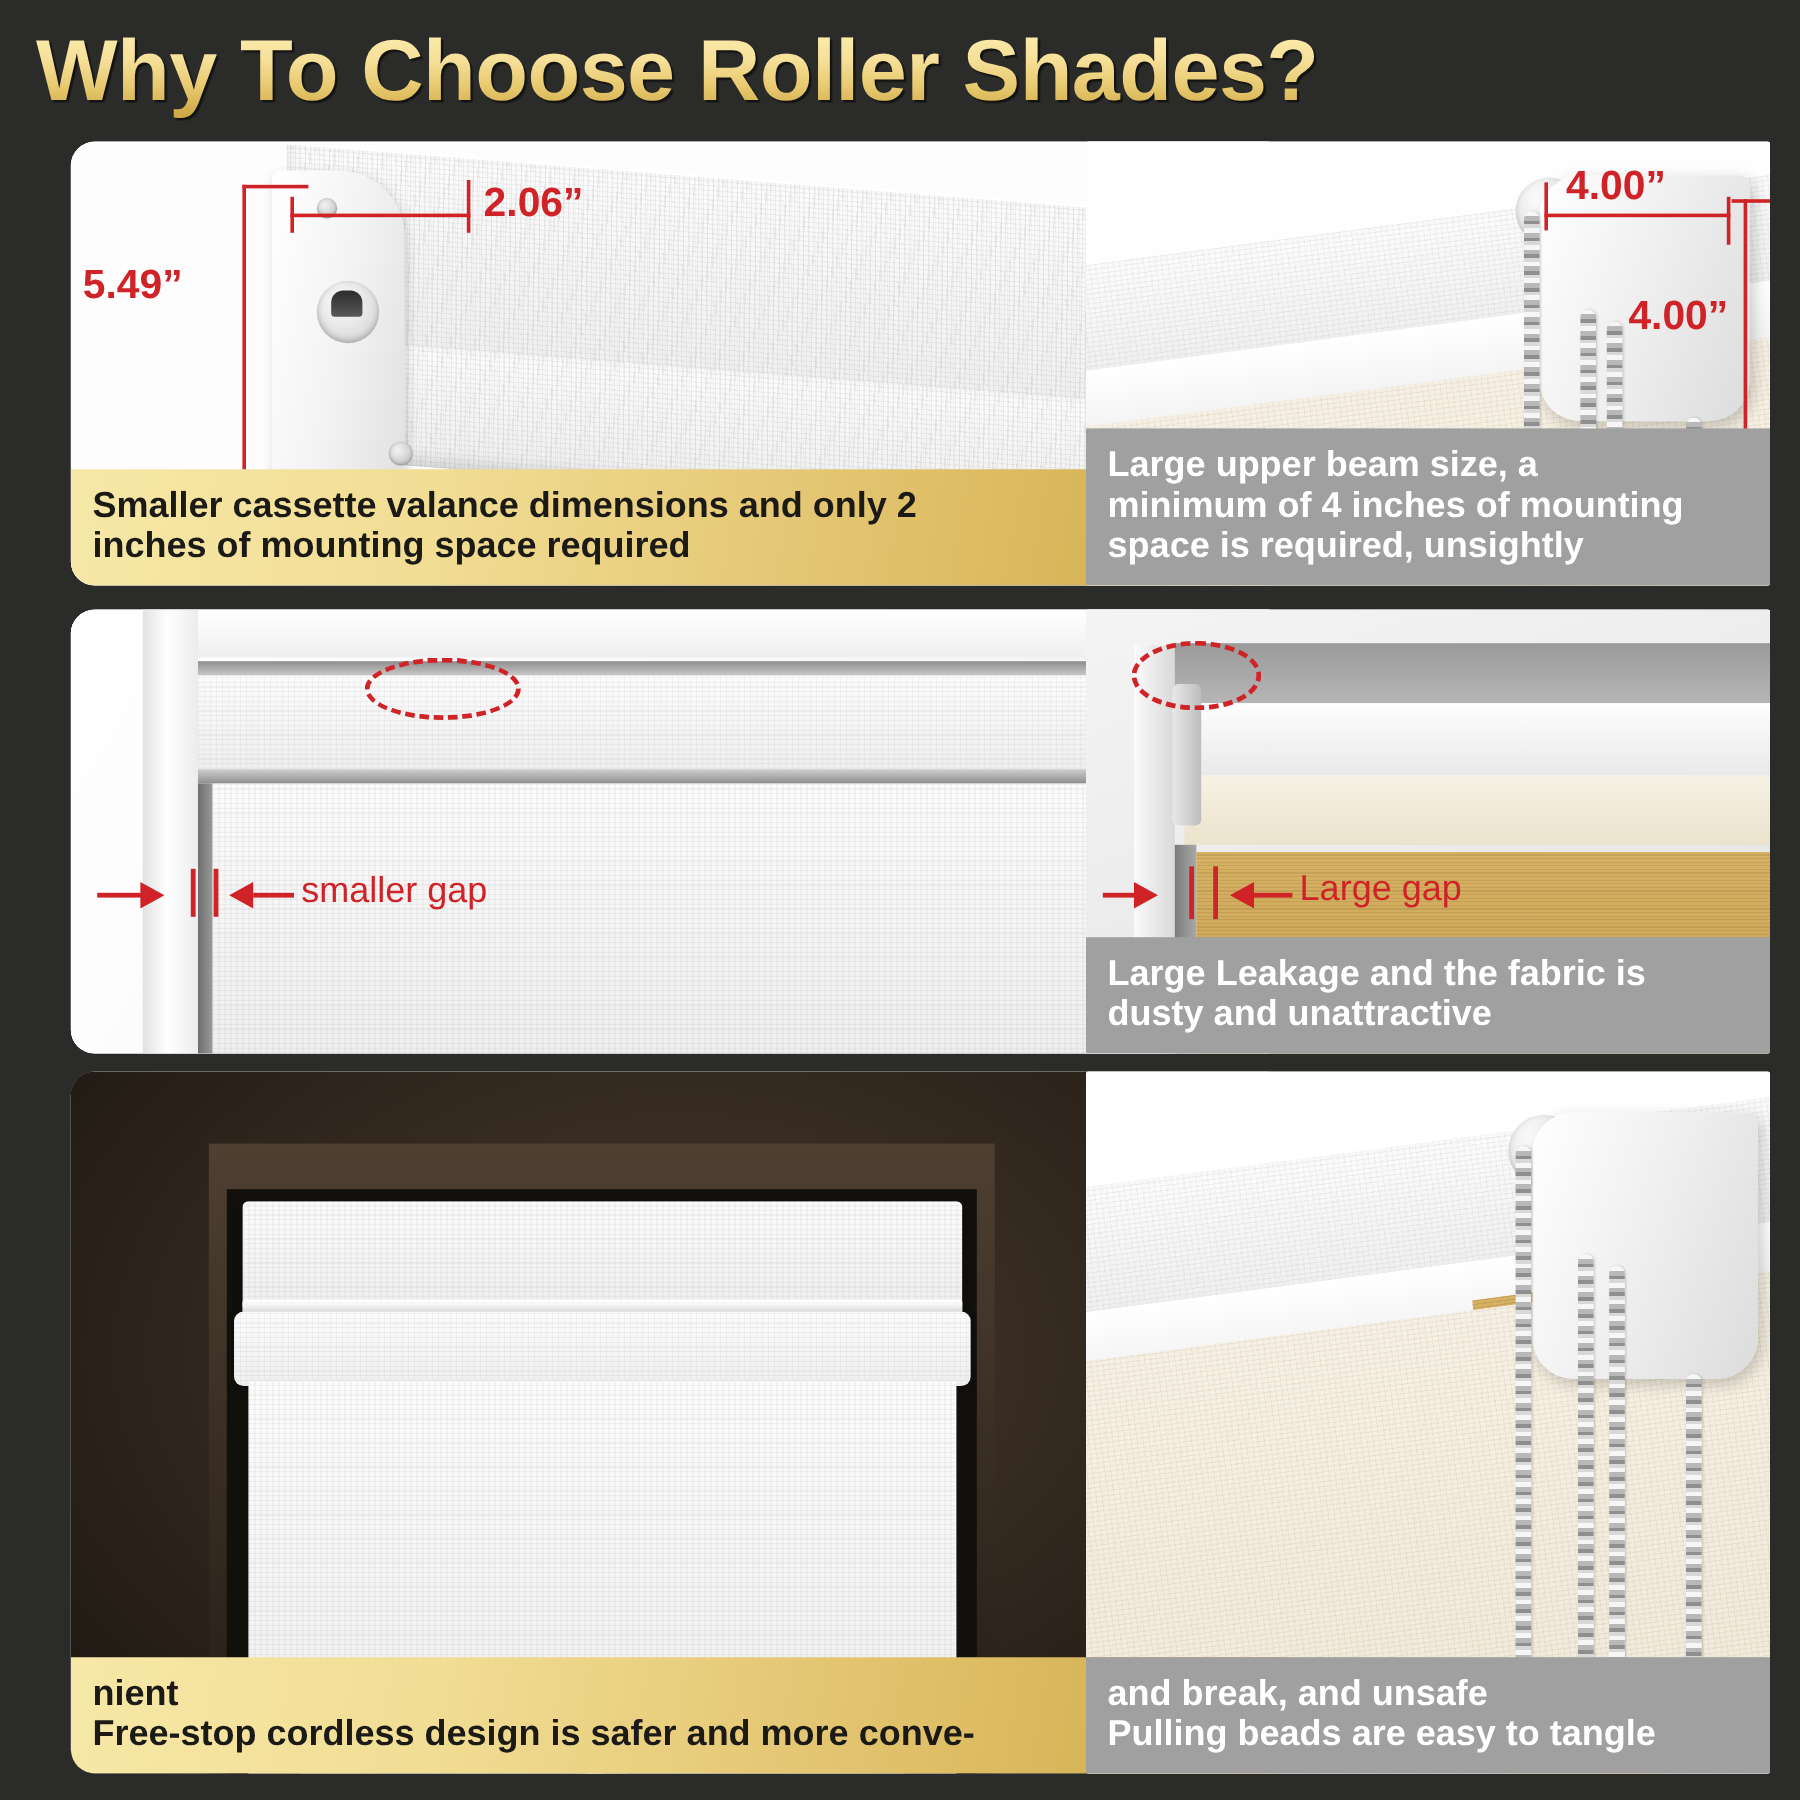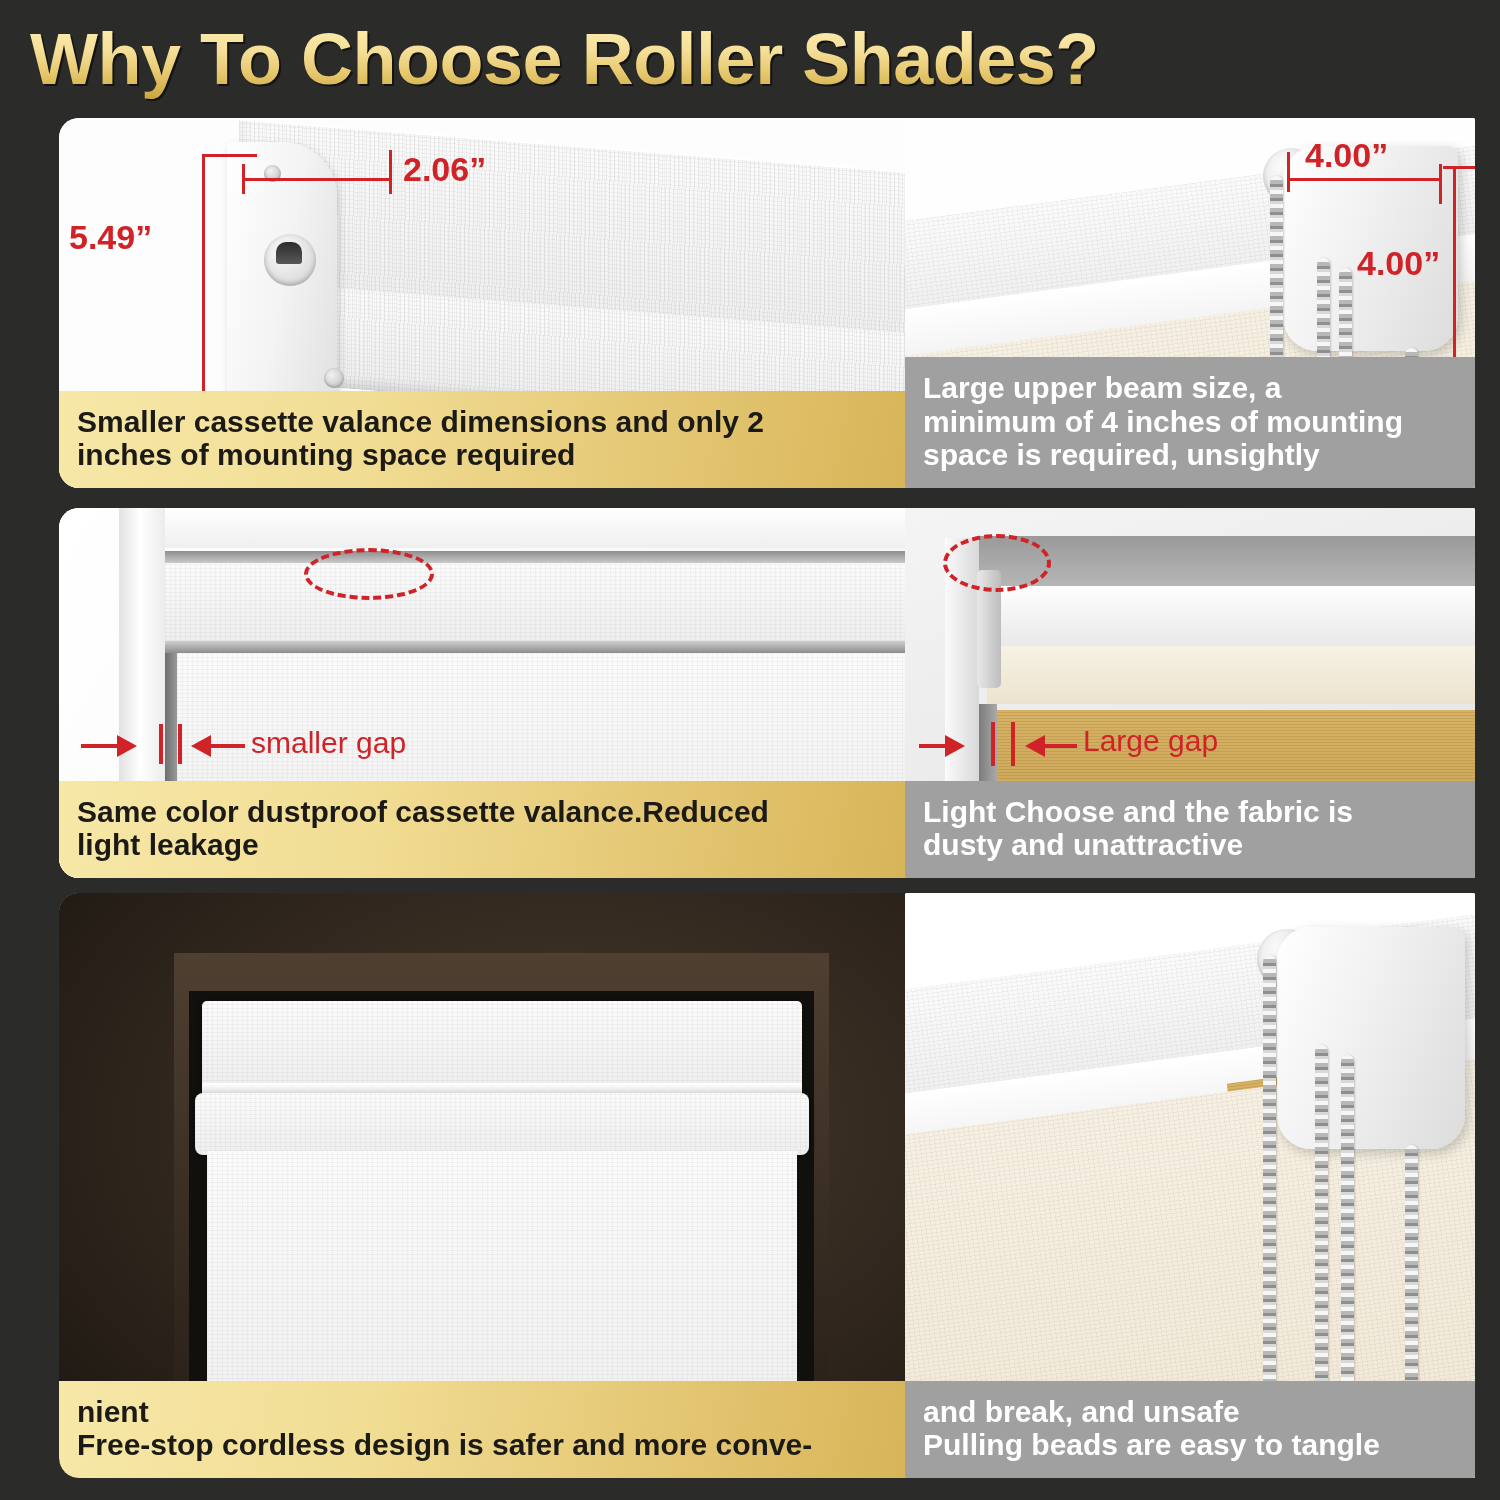--- a/index.html
+++ b/index.html
@@ -476,24 +476,20 @@
 
     <div class="arrow-stem" style="left:22px; top:236px; width:40px;"></div>
     <div class="arrow-r" style="left:58px; top:227px;"></div>
     <div class="gap-tick" style="left:100px; top:216px; height:40px;"></div>
     <div class="gap-tick" style="left:119px; top:216px; height:40px;"></div>
     <div class="arrow-l" style="left:132px; top:227px;"></div>
     <div class="arrow-stem" style="left:152px; top:236px; width:34px;"></div>
     <div class="gap-label" style="left:192px; top:218px;">smaller gap</div>
   </div>
 
-  <div class="caption gold">
-    <span>Same color dustproof cassette valance.Reduced</span>
-    <span>light leakage</span>
-  </div>
 </div>
 
 <div class="panel right row2">
   <div class="photo">
     <div class="p4-bg"></div>
     <div class="p4-wall"></div>
     <div class="p4-bracketwall"></div>
     <div class="p4-roller-dark"></div>
     <div class="p4-roller-lite"></div>
     <div class="p4-valcream"></div>
@@ -506,21 +502,21 @@
     <div class="arrow-stem" style="left:14px; top:236px; width:30px;"></div>
     <div class="arrow-r" style="left:40px; top:227px;"></div>
     <div class="gap-tick" style="left:86px; top:214px; height:44px;"></div>
     <div class="gap-tick" style="left:106px; top:214px; height:44px;"></div>
     <div class="arrow-l" style="left:120px; top:227px;"></div>
     <div class="arrow-stem" style="left:140px; top:236px; width:32px;"></div>
     <div class="gap-label" style="left:178px; top:216px;">Large gap</div>
   </div>
 
   <div class="caption grey">
-    <span>Light Choose and the fabric is</span>
+    <span>Large Leakage and the fabric is</span>
     <span>dusty and unattractive</span>
   </div>
 </div>
 
 <div class="panel left row3">
   <div class="photo">
     <div class="p5-bg"></div>
     <div class="p5-wall"></div>
     <div class="p5-recess"></div>
     <div class="p5-opening"></div>

